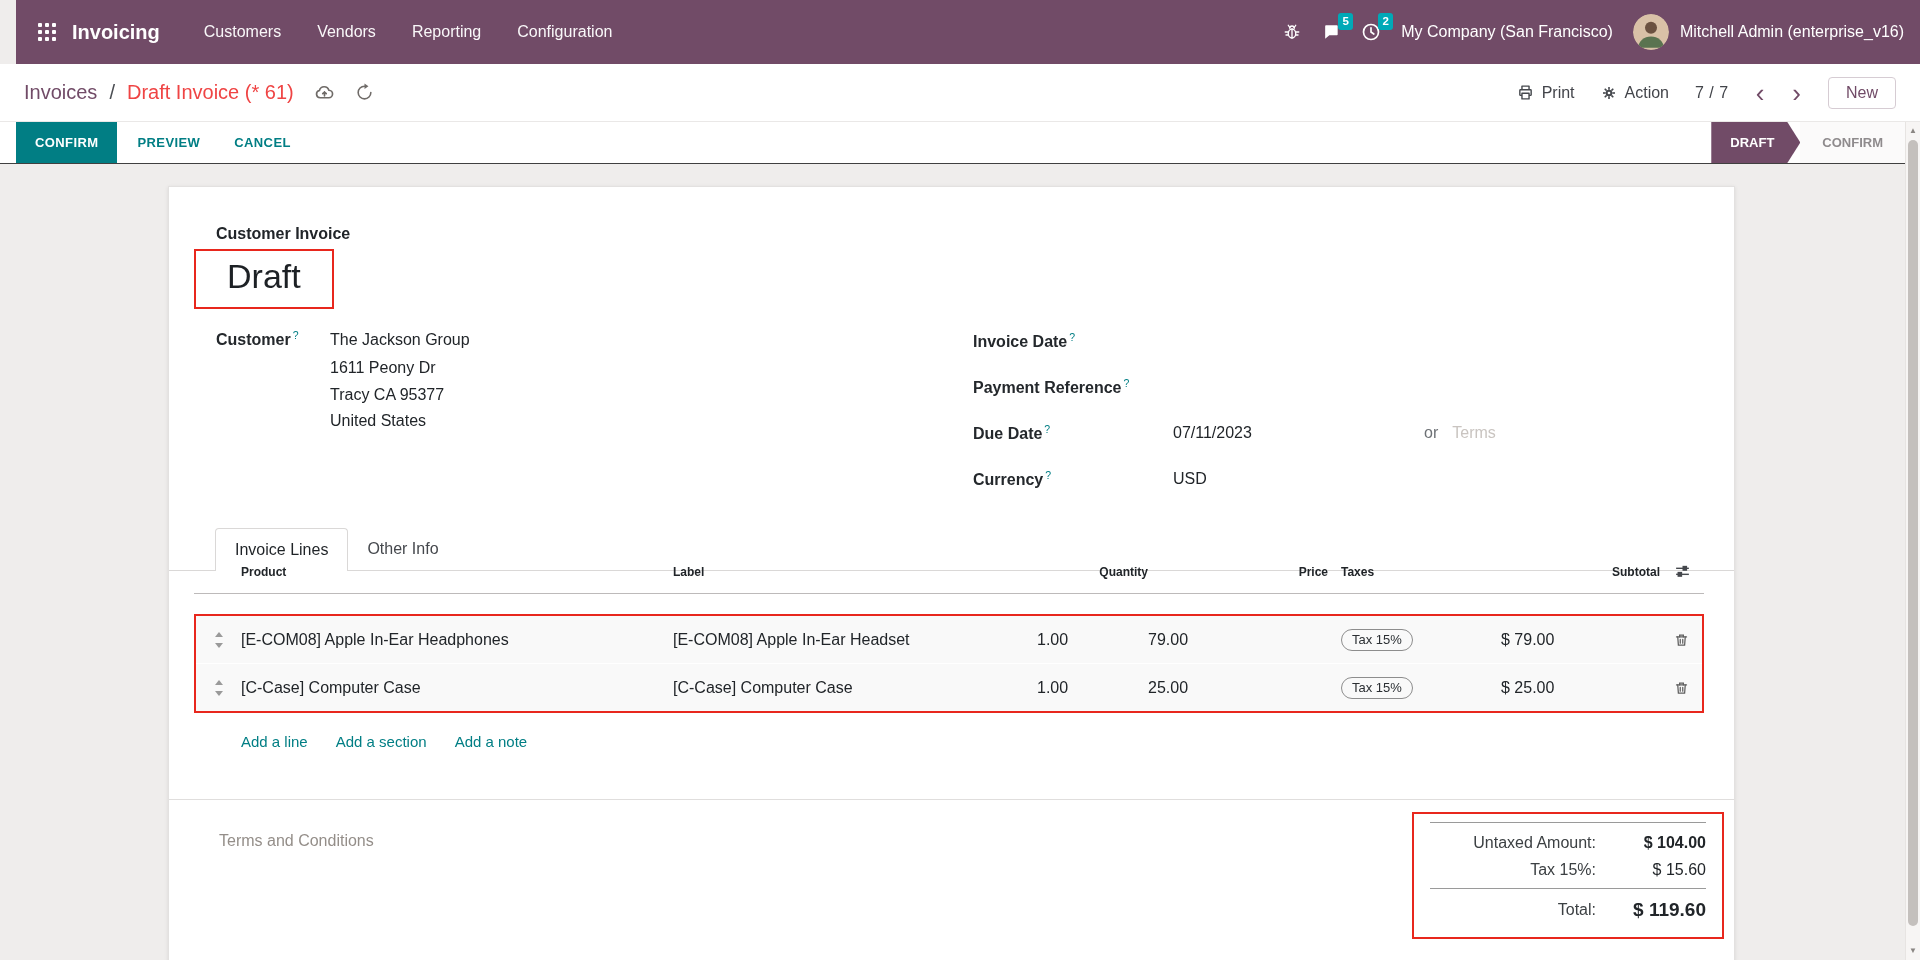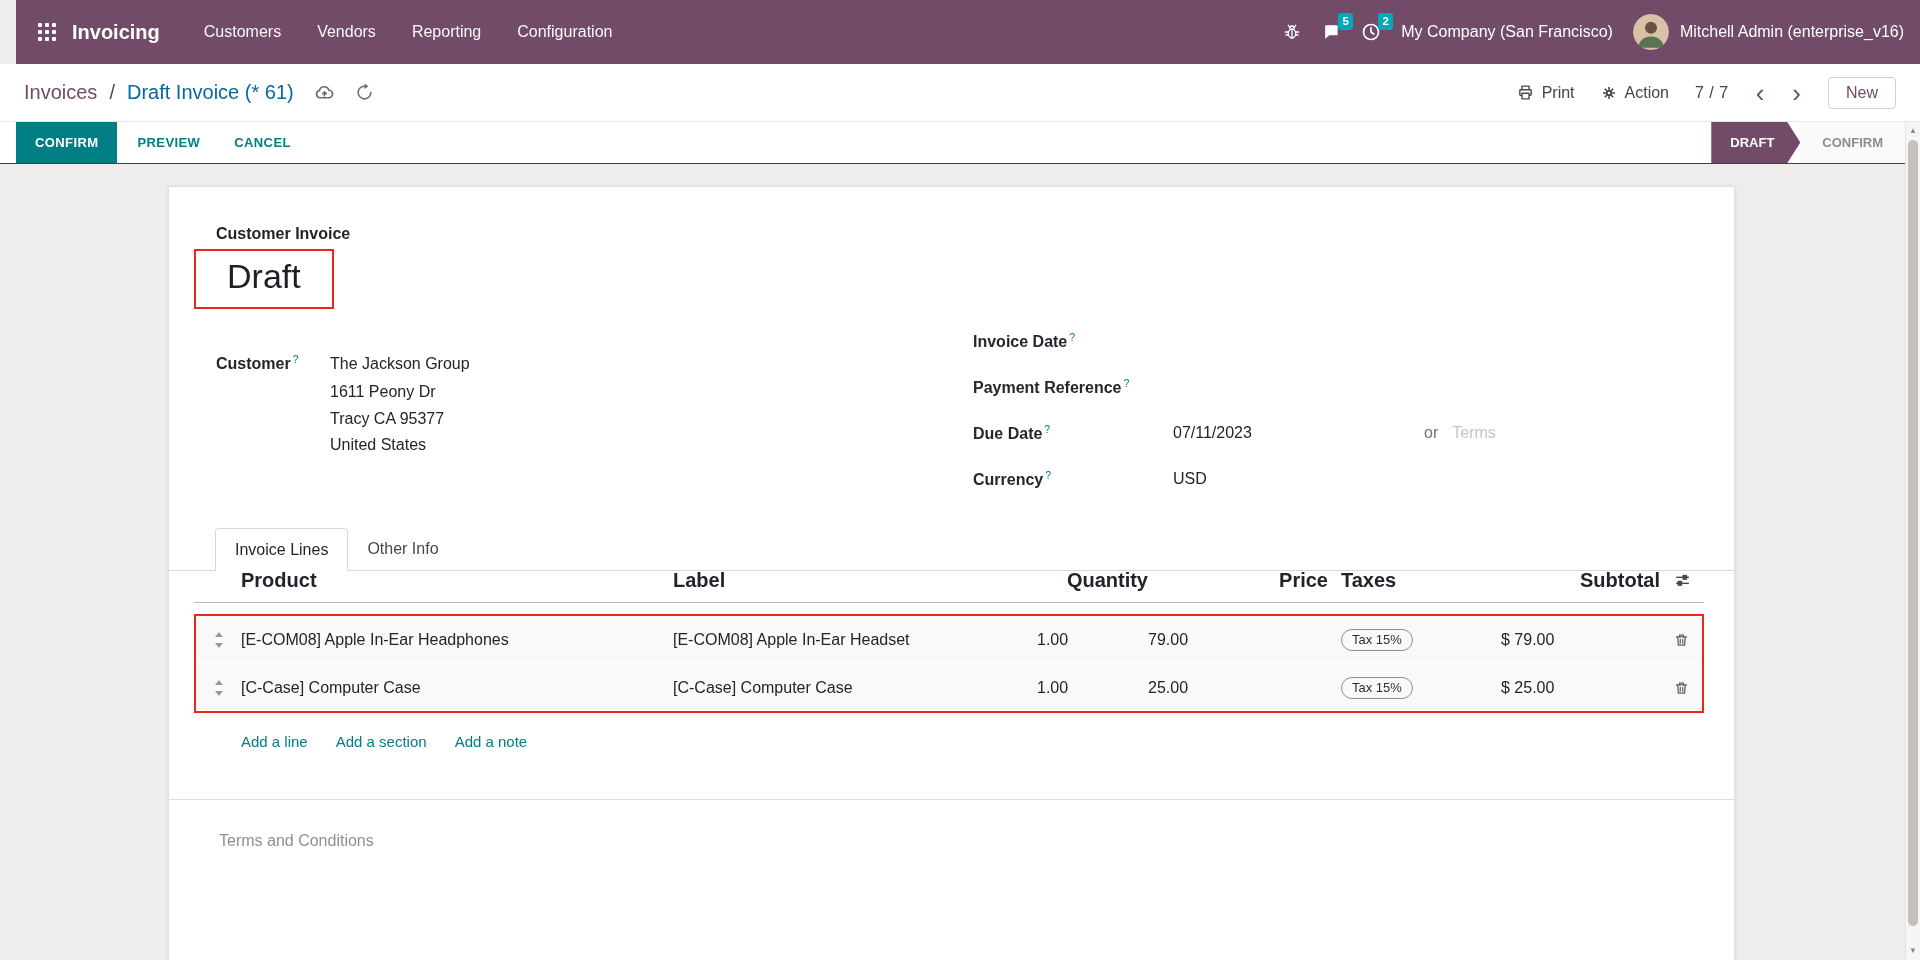--- a/index.html
+++ b/index.html
@@ -20,21 +20,21 @@
     font-size:11.5px;font-weight:bold;line-height:1;padding:2.5px 4.5px;border-radius:3px;}
   .user-group{display:flex;align-items:center;gap:11px;cursor:pointer;}
   .avatar{width:36px;height:36px;border-radius:50%;overflow:hidden;display:block;flex:none;}
 
   
   .breadcrumb-bar{position:absolute;top:64px;left:0;right:0;height:58px;background:#fff;
     display:flex;align-items:center;padding:0 24px;box-sizing:border-box;border-bottom:1px solid #eae8e7;}
   .bc-left{display:flex;align-items:center;gap:12px;font-size:20px;}
   .bc-parent{color:var(--primary,#714B67);cursor:pointer;}
   .bc-sep{color:#4a4d52;}
-  .bc-current{color:#0369a1;}
+  .bc-current{color:#ef4444;}
   .bc-icon{display:flex;margin-left:8px;cursor:pointer;}
   .bc-right{margin-left:auto;display:flex;align-items:center;gap:26px;font-size:16px;color:#42444a;}
   .cp-btn{display:flex;align-items:center;gap:8px;cursor:pointer;}
   .pager{letter-spacing:.5px;cursor:pointer;}
   .pager-nav{font-size:26px;line-height:1;color:var(--primary,#714B67);cursor:pointer;padding:0 1px;}
   .new-btn{font-size:16px;color:var(--primary,#714B67);background:#fff;border:1px solid #d6ccd3;
     border-radius:4px;padding:6px 17px;cursor:pointer;font-family:inherit;}
 
   
   .statusbar{position:absolute;top:122px;left:0;right:15px;height:42px;background:#fff;display:flex;
@@ -53,21 +53,21 @@
   .content{position:absolute;top:164px;left:0;right:15px;bottom:0;background:#efedec;overflow:hidden;}
   .sheet{position:absolute;top:22px;left:168px;width:1567px;height:900px;background:#fff;
     border:1px solid #e3e1e0;box-shadow:0 1px 4px rgba(0,0,0,.09);box-sizing:border-box;}
   .annotation{border:2px solid var(--annotation-red,#e8271d);}
 
   .doc-type{position:absolute;left:47px;top:38px;font-size:16px;font-weight:bold;}
   .draft-box{position:absolute;left:25px;top:62px;padding:6px 31px 11px;}
   .draft-title{margin:0;font-size:34px;font-weight:normal;color:#1d2125;}
 
   .customer-block{position:absolute;left:47px;top:142px;font-size:16px;}
-  .crow{display:flex;align-items:baseline;margin-top:24px;}
+  .crow{display:flex;align-items:baseline;}
   .o-label{font-weight:bold;color:#24282c;}
   .customer-block .o-label{width:114px;flex:none;}
   .help{color:var(--accent-teal,#017E84);font-size:10.5px;margin-left:2px;font-weight:normal;}
   .customer-name{cursor:pointer;}
   .address{margin-left:114px;margin-top:6px;line-height:26.5px;}
 
   .fields-block{position:absolute;left:804px;top:131px;width:752px;font-size:16px;}
   .frow{display:flex;align-items:center;height:46px;}
   .frow .o-label{width:200px;flex:none;}
   .fvalue{cursor:pointer;}
@@ -77,23 +77,23 @@
   .terms-ph{color:#c9c4c0;}
 
   
   .notebook-tabs{position:absolute;left:0;right:0;top:341px;height:42px;border-bottom:1px solid #dad8d7;
     display:flex;align-items:stretch;padding-left:46px;box-sizing:content-box;}
   .tab{display:flex;align-items:center;padding:0 19px;font-size:16px;cursor:pointer;color:#45484d;}
   .tab.active{background:#fff;border:1px solid #dad8d7;border-bottom:none;margin-bottom:-1px;
     border-radius:4px 4px 0 0;color:#1f2327;}
 
   
-  .lines-header{position:absolute;left:25px;top:372px;width:1510px;height:44px;display:grid;
+  .lines-header{position:absolute;left:25px;top:363px;width:1510px;height:44px;display:grid;
     grid-template-columns:47px 432px 364px 111px 180px 173px 159px 44px;align-items:center;
-    font-size:20px;font-weight:bold;border-bottom:1px solid #bdbaba;box-sizing:border-box;cursor:pointer;}
+    font-size:12px;font-weight:bold;border-bottom:1px solid #bdbaba;box-sizing:border-box;cursor:pointer;}
   .h-num{text-align:right;}
   .h-tax{padding-left:13px;}
   .h-icon{display:flex;justify-content:center;}
   .lines-body{position:absolute;left:25px;top:427px;width:1510px;box-sizing:border-box;background:#fff;}
   .line-row{display:grid;grid-template-columns:45px 432px 364px 111px 180px 173px 159px 42px;height:47px;
     align-items:center;background:#f9f9f9;font-size:16px;}
   .line-row + .line-row{border-top:1px solid #ffffff;}
   .cell.handle{display:flex;justify-content:center;cursor:grab;}
   .cell.num{}
   .cell.taxes{padding-left:13px;}
@@ -369,20 +369,36 @@
       <div class="add-links">
         <span class="add-link">Add a line</span>
         <span class="add-link">Add a section</span>
         <span class="add-link">Add a note</span>
       </div>
 
       <div class="sheet-divider"></div>
 
       <div class="notes">Terms and Conditions</div>
 
+      <div class="totals annotation">
+        <div class="totals-table">
+          <div class="t-row">
+            <span class="t-label">Untaxed Amount:</span>
+            <span class="t-value bold">$ 104.00</span>
+          </div>
+          <div class="t-row">
+            <span class="t-label">Tax 15%:</span>
+            <span class="t-value">$ 15.60</span>
+          </div>
+          <div class="t-row total">
+            <span class="t-label">Total:</span>
+            <span class="t-value total-value">$ 119.60</span>
+          </div>
+        </div>
+      </div>
 
     </div>
   </div>
 
   <div class="scrollbar">
     <div class="sb-arrow up">▲</div>
     <div class="sb-thumb"></div>
     <div class="sb-arrow down">▼</div>
   </div>
 

